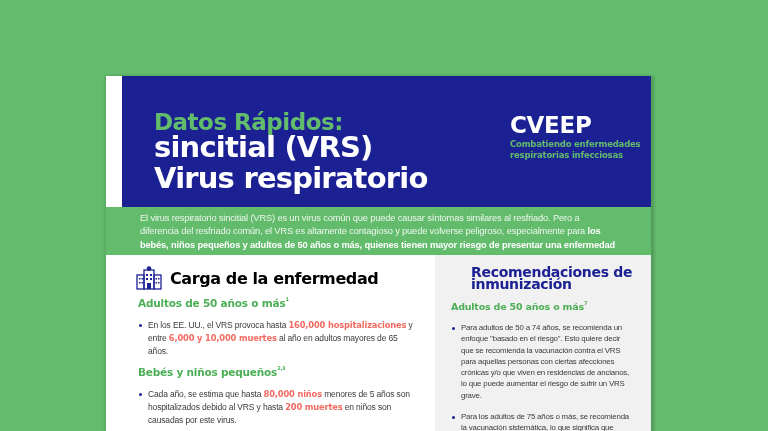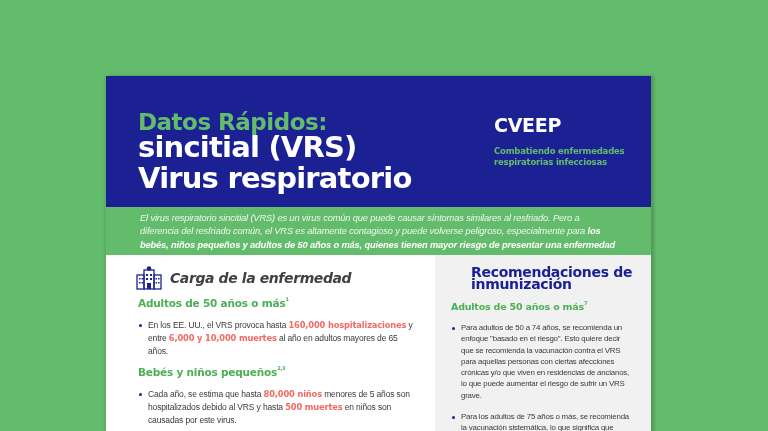--- a/index.html
+++ b/index.html
@@ -9,59 +9,59 @@
     font-family: "Liberation Sans", sans-serif;
     position:relative;
   }
   .card {
     position:absolute; left:106px; top:76px; width:545px; height:360px;
     background:#ffffff;
     box-shadow: 3px 0 3px rgba(0,0,0,0.18), -2px 0 2px rgba(0,0,0,0.08);
     overflow:hidden;
   }
   .header {
-    position:absolute; left:0; top:0; width:545px; height:131px;
+    position:absolute; left:16px; top:0; width:545px; height:131px;
     background:#1b2193;
   }
   .kicker {
     position:absolute; left:32px; top:33px;
     font-family:"DejaVu Sans", sans-serif; font-weight:bold;
     color:#63bb6c; font-size:23px; letter-spacing:-0.5px;
   }
   .title {
     position:absolute; left:32px; top:56px;
     font-family:"DejaVu Sans", sans-serif; font-weight:bold;
     color:#ffffff; font-size:29px; line-height:31px; letter-spacing:-0.8px;
   }
   .brand {
     position:absolute; left:388px; top:38px;
   }
   .brand-name {
     font-family:"DejaVu Sans", sans-serif; font-weight:bold; color:#ffffff;
-    font-size:19px; letter-spacing:-0.3px; line-height:22px;
+    font-size:23px; letter-spacing:-0.3px; line-height:22px;
   }
   .brand-tag {
     font-family:"DejaVu Sans", sans-serif; font-weight:bold; color:#63bb6c;
-    font-size:8.5px; line-height:11px; margin-top:10px; letter-spacing:-0.2px;
+    font-size:8.5px; line-height:11px; margin-top:3px; letter-spacing:-0.2px;
   }
   .intro {
     position:absolute; left:0; top:131px; width:545px; height:48px;
     background:#63bb6c; box-sizing:border-box; padding:5px 34px 0 34px;
-    color:#eef7ee; font-size:9.3px; line-height:13.3px; letter-spacing:-0.15px;font-style:italic;
+    color:#eef7ee; font-size:9.3px; line-height:13.3px; letter-spacing:-0.15px;
   }
   .intro b { color:#ffffff; }
   .left {
     position:absolute; left:0; top:179px; width:329px; height:200px;
     box-sizing:border-box; padding:12px 16px 0 32px;
   }
   .sec-head { display:flex; align-items:center; height:22px; }
   .sec-head svg { width:26px; height:26px; margin-right:8px; margin-left:-2px; }
   .sec-title {
-    font-family:"DejaVu Sans", sans-serif; font-weight:bold; color:#404040;
-    font-size:14px; letter-spacing:-0.4px;font-style:italic;
+    font-family:"DejaVu Sans", sans-serif; font-weight:bold; color:#000000;
+    font-size:16px; letter-spacing:-0.4px;
   }
   .sub {
     font-family:"DejaVu Sans", sans-serif; font-weight:bold; color:#4caf55;
     font-size:10.5px; letter-spacing:-0.2px; margin-top:8px; margin-bottom:4px;
   }
   .sub sup { font-size:5px; vertical-align:top; position:relative; top:-1px; }
   ul { margin:0; padding:0; list-style:none; }
   li {
     position:relative; padding-left:10px; font-size:8.5px; line-height:13px;
     color:#3a3a3a; margin-bottom:4px; letter-spacing:-0.15px;margin-top:10px;
@@ -129,21 +129,21 @@
       <span class="sec-title">Carga de la enfermedad</span>
     </div>
 
     <div class="sub"><span>Adultos de 50 años o más</span><sup>1</sup></div>
     <ul>
       <li><span>En los EE. UU., el VRS provoca hasta </span><span class="hl">160,000 hospitalizaciones</span><span> y entre </span><span class="hl">6,000 y 10,000 muertes</span><span> al año en adultos mayores de 65 años.</span></li>
     </ul>
 
     <div class="sub"><span>Bebés y niños pequeños</span><sup>2,3</sup></div>
     <ul>
-      <li><span>Cada año, se estima que hasta </span><span class="hl">80,000 niños</span><span> menores de  5 años son hospitalizados debido al VRS y hasta </span><span class="hl">500 muertes</span><span> en niños son causadas por este virus.</span></li>
+      <li><span>Cada año, se estima que hasta </span><span class="hl">80,000 niños</span><span> menores de  5 años son hospitalizados debido al VRS y hasta </span><span class="hl">200 muertes</span><span> en niños son causadas por este virus.</span></li>
 
     </ul>
   </div>
 
   <div class="right">
     <div class="rec-title">
       <div>Recomendaciones de</div>
       <div>inmunización</div>
     </div>
     <div class="sub"><span>Adultos de 50 años o más</span><sup>7</sup></div>

